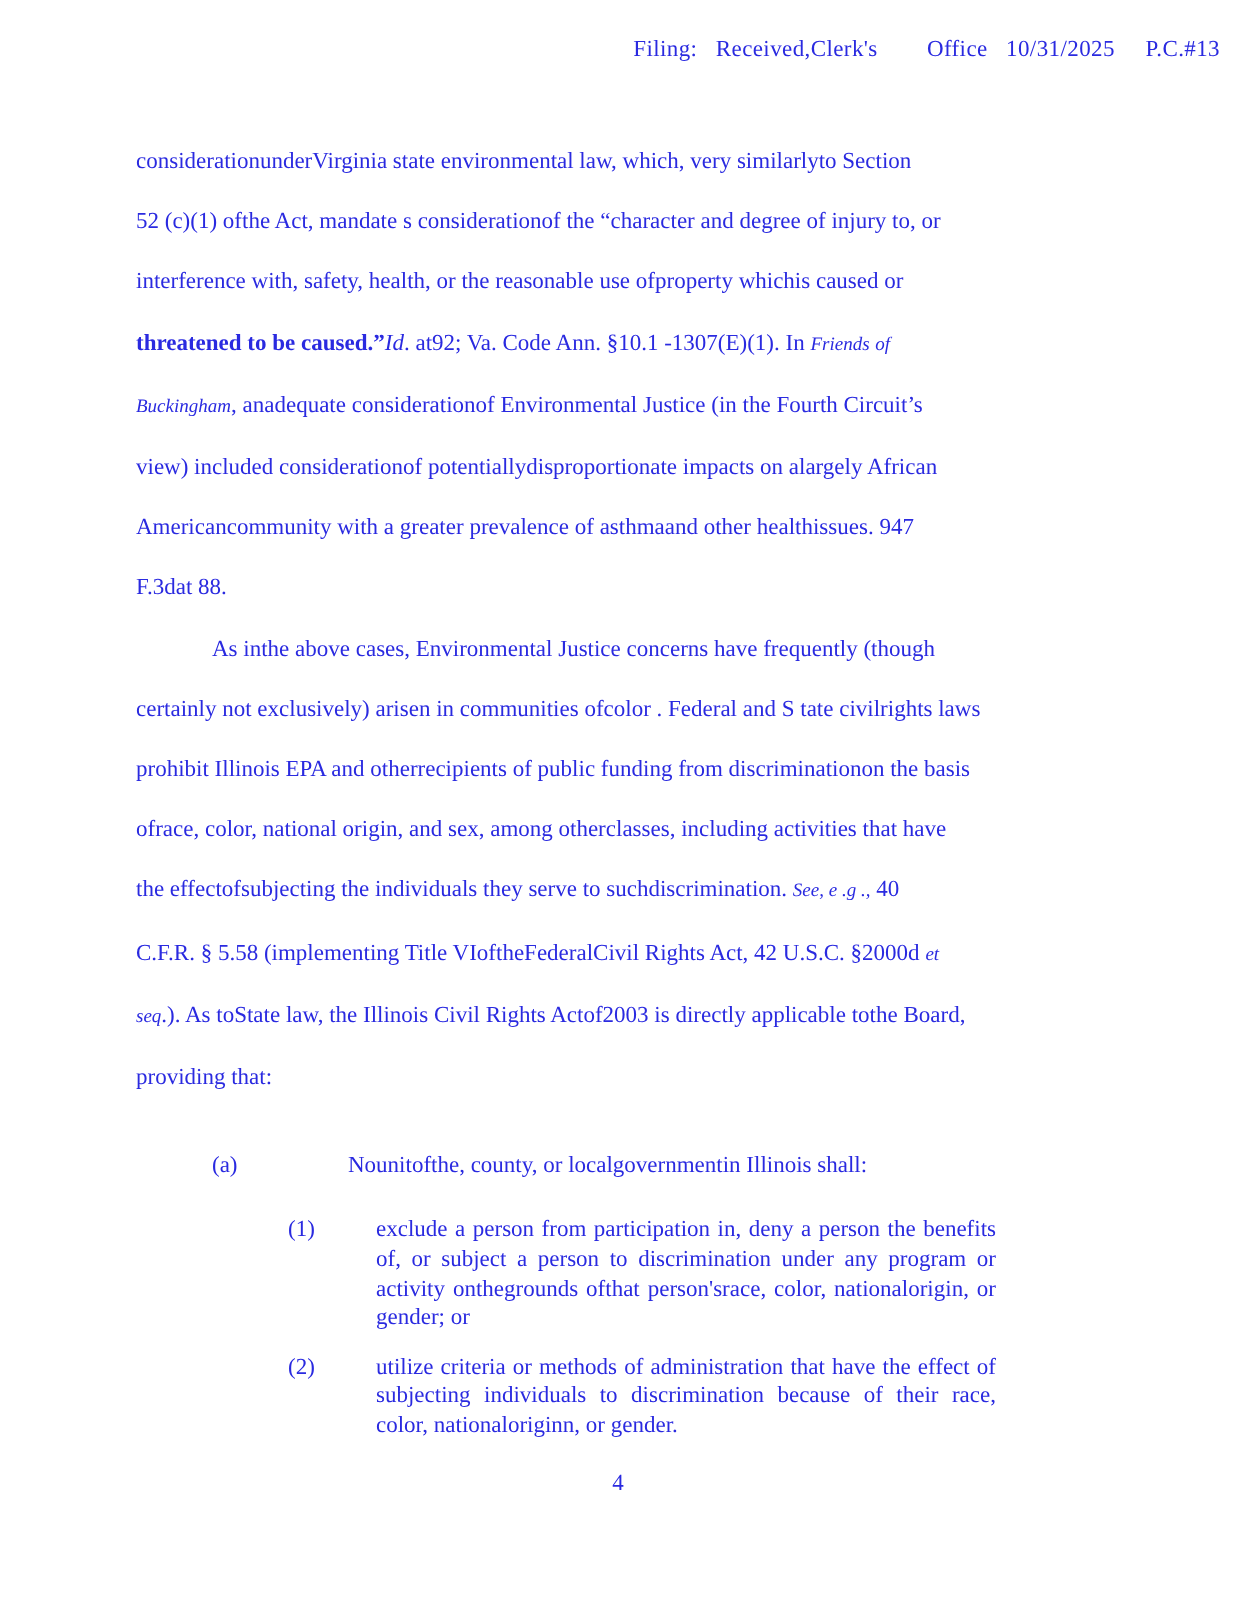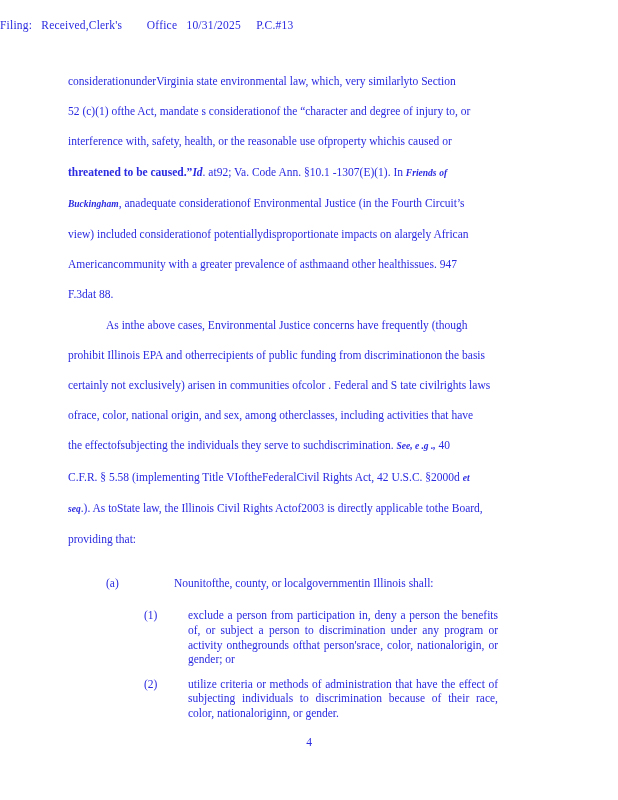--- a/index.html
+++ b/index.html
@@ -18,21 +18,21 @@
     position: relative;
     width: 618px;
     height: 800px;
     box-sizing: border-box;
   }
   .filing-stamp {
     position: absolute;
     top: 19px;
     left: 0;
     width: 610px;
-    text-align: left;
+    text-align: right;
     font-family: "Liberation Serif", serif;
     font-size: 11.5px;
     color: #2a2ae0;
     letter-spacing: 0.2px;
     white-space: pre;
   }
   .body-area {
     position: absolute;
     top: 66px;
     left: 68px;
@@ -43,21 +43,21 @@
     font-size: 11.5px;
     line-height: 30.2px;
     color: #2a2ae0;
     text-align: justify;
     white-space: nowrap;
   }
   .para-indent {
     text-indent: 38px;
   }
   .b { font-weight: bold; }
-  .i { font-style: italic; font-weight: bold; }
+  .i { font-style: italic; }
   .sm { font-size: 9.5px; margin-top: 44px; }
 
   
   .list-a {
     margin-top: 14px;
     padding-left: 38px;
   }
   .list-a .row {
     display: flex;
     font-size: 11.5px;
@@ -117,22 +117,22 @@
 
     <p class="line">
       <span class="i sm">Buckingham</span><span>, anadequate      considerationof      Environmental      Justice    (in the Fourth Circuit’s</span>
     </p>
 
     <p class="line">view)  included   considerationof     potentiallydisproportionate         impacts    on alargely   African</p>
     <p class="line">Americancommunity      with  a greater   prevalence   of asthmaand    other  healthissues.       947</p>
     <p class="line">F.3dat    88.</p>
 
     <p class="line para-indent">As inthe   above   cases,   Environmental    Justice   concerns   have  frequently   (though</p>
+    <p class="line">certainly   not  exclusively)   arisen   in communities    ofcolor .  Federal   and  S tate  civilrights  laws</p>
     <p class="line">prohibit   Illinois  EPA  and otherrecipients     of  public  funding  from  discriminationon       the  basis</p>
-    <p class="line">certainly   not  exclusively)   arisen   in communities    ofcolor .  Federal   and  S tate  civilrights  laws</p>
     <p class="line">ofrace,   color,  national   origin,   and  sex,  among  otherclasses,      including   activities   that  have</p>
 
     <p class="line">
       <span>the  effectofsubjecting        the  individuals   they  serve  to  suchdiscrimination.</span>
       <span class="i sm">See</span><span class="i sm">, e .g .,</span>
       <span>40</span>
     </p>
 
     <p class="line">
       <span>C.F.R.   § 5.58  (implementing     Title  VIoftheFederalCivil     Rights  Act,  42  U.S.C.   §2000d</span>

